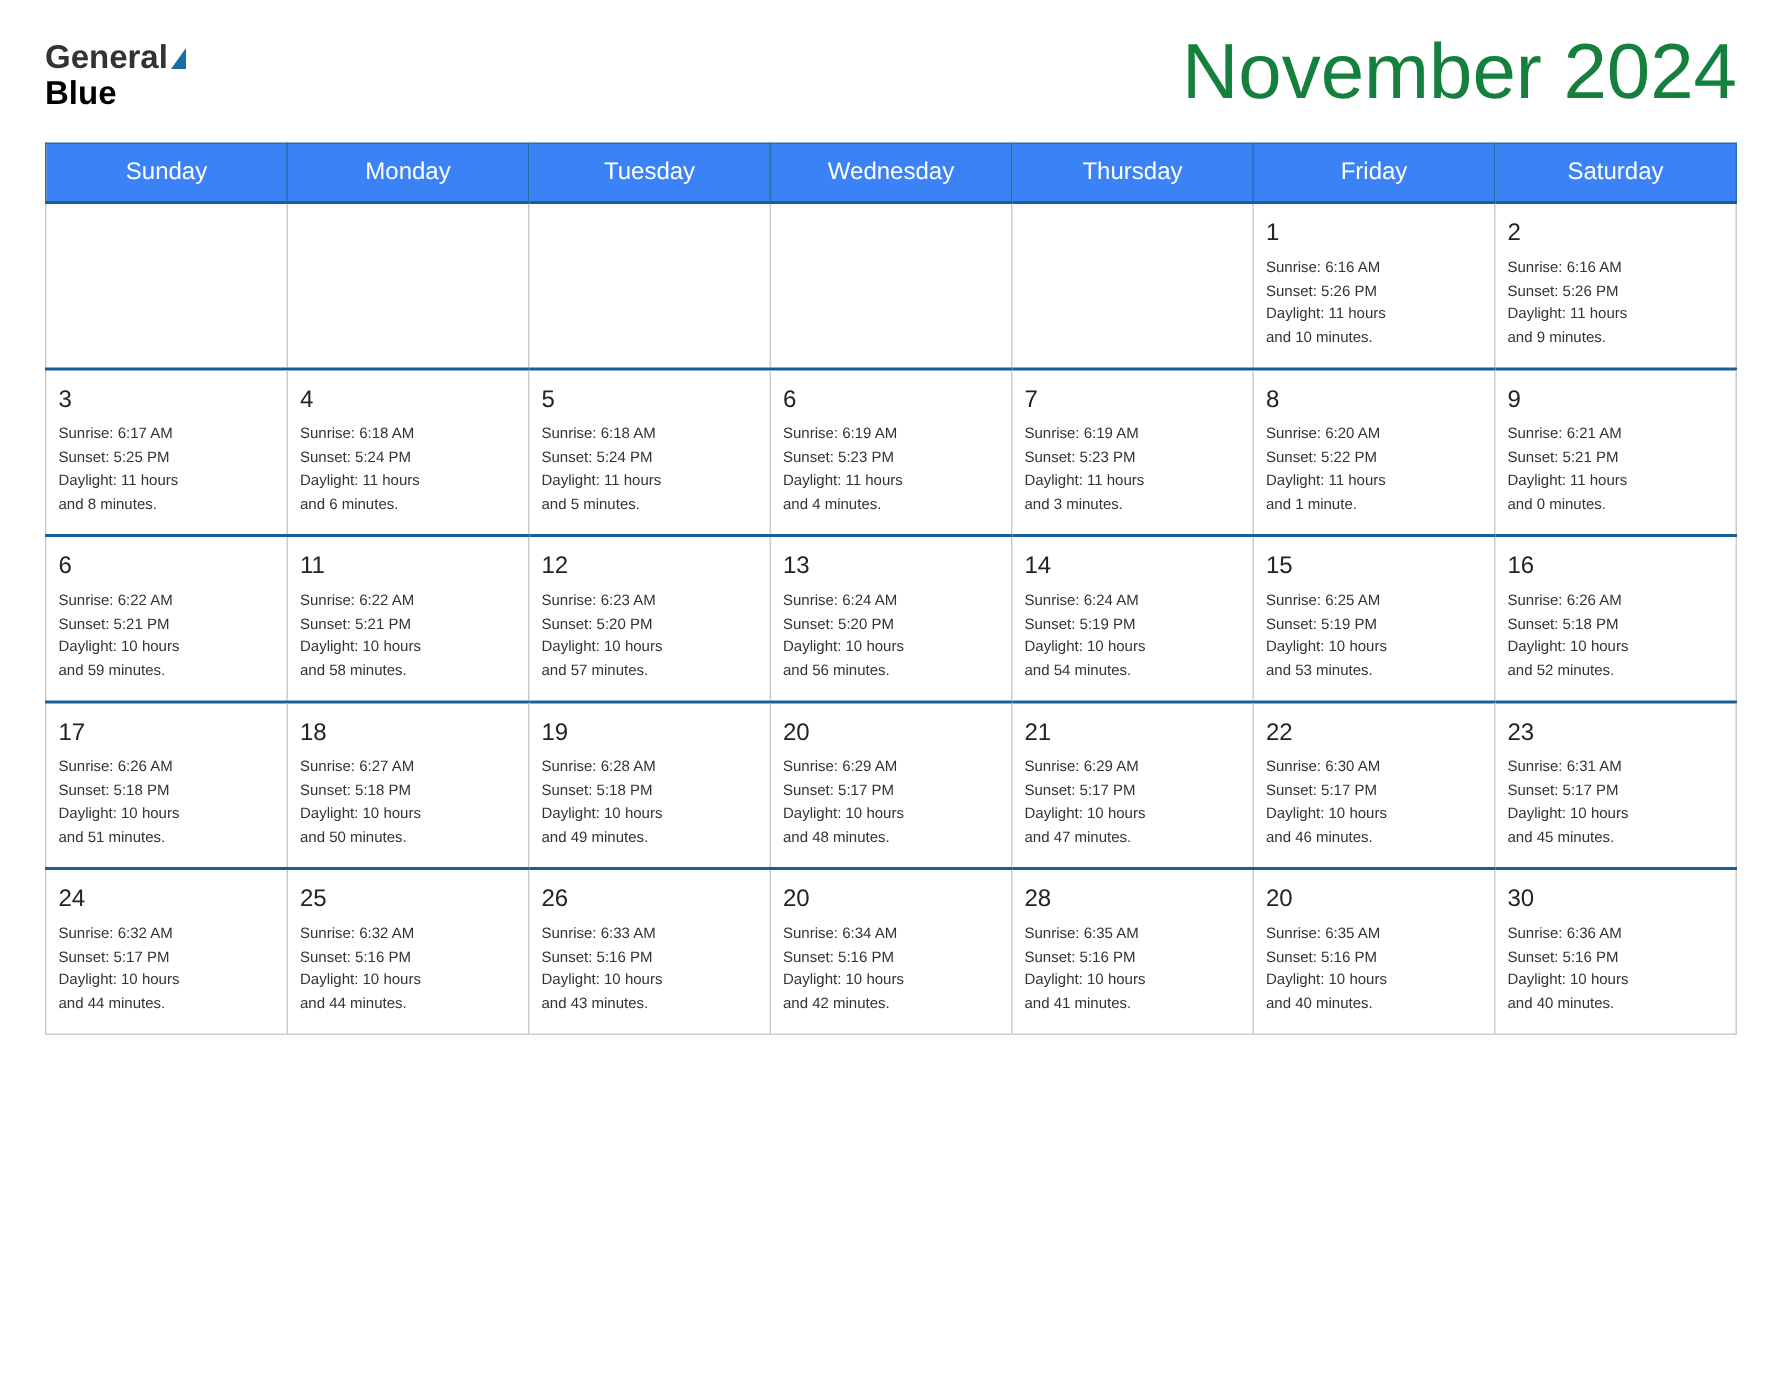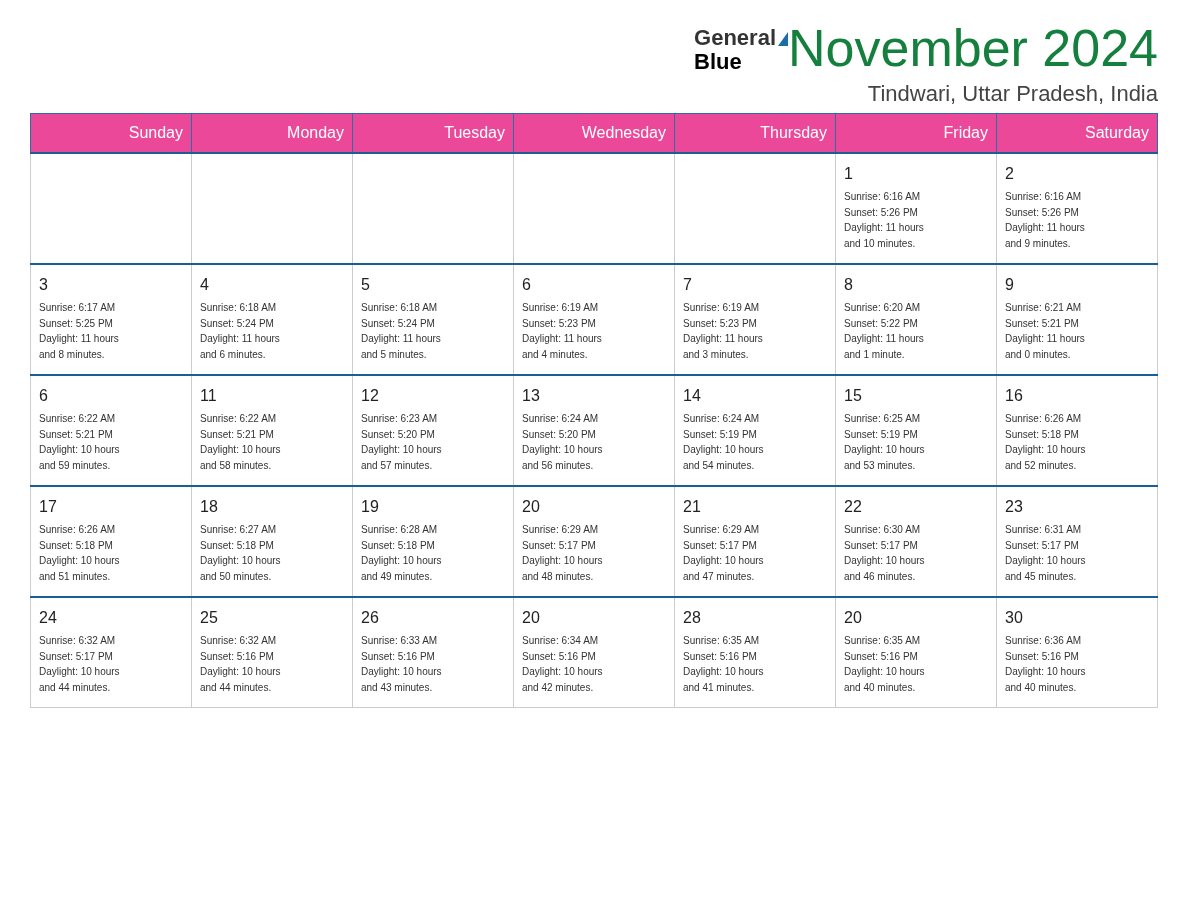--- a/index.html
+++ b/index.html
@@ -7,23 +7,23 @@
       font-family: Arial, sans-serif;
       background: #ffffff;
       color: #222;
       width: 1188px;
       min-height: 918px;
       padding: 20px 30px 30px 30px;
     }
 
     .header {
       display: flex;
-      justify-content: flex-end;
+      justify-content: space-between;
       align-items: flex-start;
-      margin-bottom: 6px;
+      margin-bottom: 18px;
     }
 
     .logo-area {
       display: flex;
       flex-direction: column;
       align-items: flex-start;
       padding-top: 6px;
     }
 
     .logo-text {
@@ -64,26 +64,26 @@
       margin-top: 4px;
     }
 
     .calendar-table {
       width: 100%;
       border-collapse: collapse;
       border: 1px solid #aaa;
     }
 
     .calendar-table th {
-      background-color: #ec4899;
+      background-color: #3b82f6;
       color: #ffffff;
       padding: 10px 8px;
       font-size: 16px;
       font-weight: normal;
-      text-align: right;
+      text-align: center;
       border: 1px solid #2a6ea6;
     }
 
     .calendar-table td {
       vertical-align: top;
       padding: 8px 8px 12px 8px;
       border: 1px solid #ccc;
       width: calc(100% / 7);
       font-size: 13px;
       line-height: 1.5;
@@ -119,21 +119,20 @@
   <div class="logo-area">
     <div class="logo-text">
       General<span class="logo-triangle"></span>
     </div>
     <div class="logo-text">
       <span style="color:#000000;">Blue</span>
     </div>
   </div>
   <div class="title-area">
     <div class="month-title">November 2024</div>
-    <div class="location-title">Tindwari, Uttar Pradesh, India</div>
   </div>
 </div>
 
 <table class="calendar-table">
   <thead>
     <tr>
       <th>Sunday</th>
       <th>Monday</th>
       <th>Tuesday</th>
       <th>Wednesday</th>

